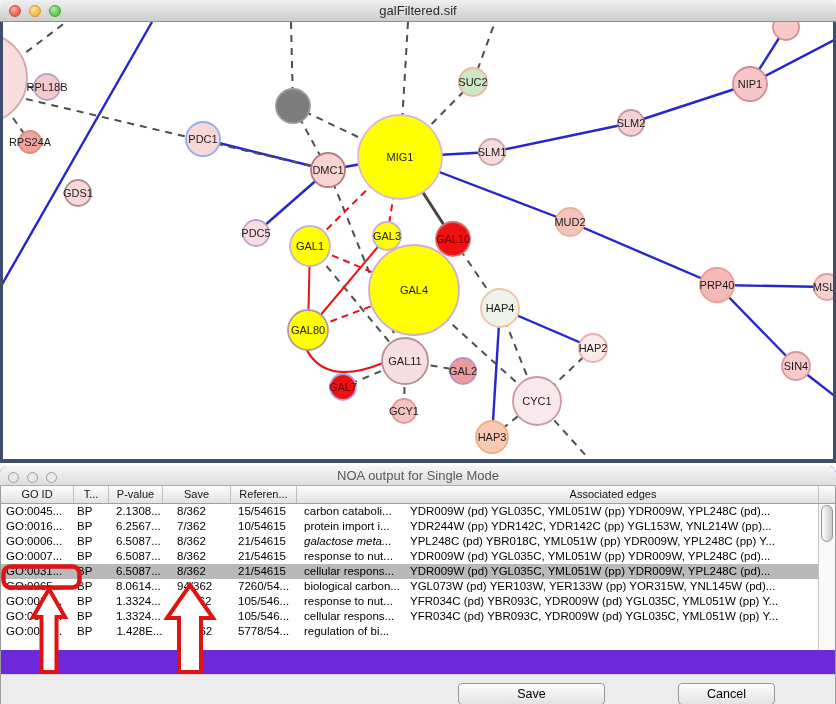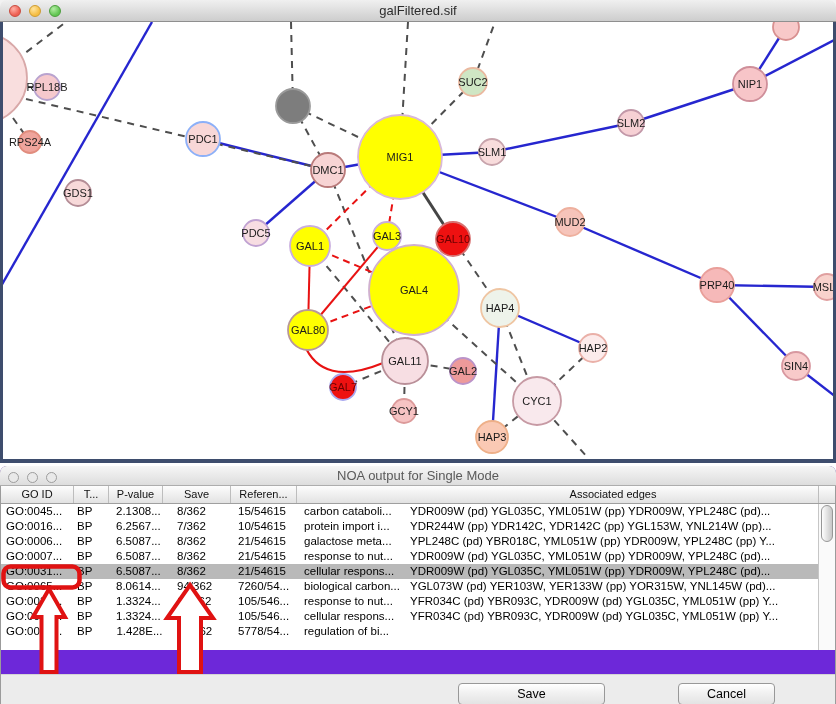--- a/index.html
+++ b/index.html
@@ -220,21 +220,21 @@
         <div class="tcell" style="left: 237px; width: 59px;">10/54615</div>
         <div class="tcell" style="left: 303px; width: 104px;">protein import i...</div>
         <div class="tcell" style="left: 409px; width: 409px;">YDR244W (pp) YDR142C, YDR142C (pp) YGL153W, YNL214W (pp)...</div>
       </div>
       <div class="trow">
         <div class="tcell" style="left: 5px; width: 68px;">GO:0006...</div>
         <div class="tcell" style="left: 76px; width: 32px;">BP</div>
         <div class="tcell" style="left: 115px; width: 47px;">6.5087...</div>
         <div class="tcell" style="left: 176px; width: 54px;">8/362</div>
         <div class="tcell" style="left: 237px; width: 59px;">21/54615</div>
-        <div class="tcell" style="left: 303px; width: 104px;">galactose meta...</div>
+        <div class="tcell" style="left: 303px; width: 104px; font-style: italic;">galactose meta...</div>
         <div class="tcell" style="left: 409px; width: 409px;">YPL248C (pd) YBR018C, YML051W (pp) YDR009W, YPL248C (pp) Y...</div>
       </div>
       <div class="trow">
         <div class="tcell" style="left: 5px; width: 68px;">GO:0007...</div>
         <div class="tcell" style="left: 76px; width: 32px;">BP</div>
         <div class="tcell" style="left: 115px; width: 47px;">6.5087...</div>
         <div class="tcell" style="left: 176px; width: 54px;">8/362</div>
         <div class="tcell" style="left: 237px; width: 59px;">21/54615</div>
         <div class="tcell" style="left: 303px; width: 104px;">response to nut...</div>
         <div class="tcell" style="left: 409px; width: 409px;">YDR009W (pd) YGL035C, YML051W (pp) YDR009W, YPL248C (pd)...</div>

